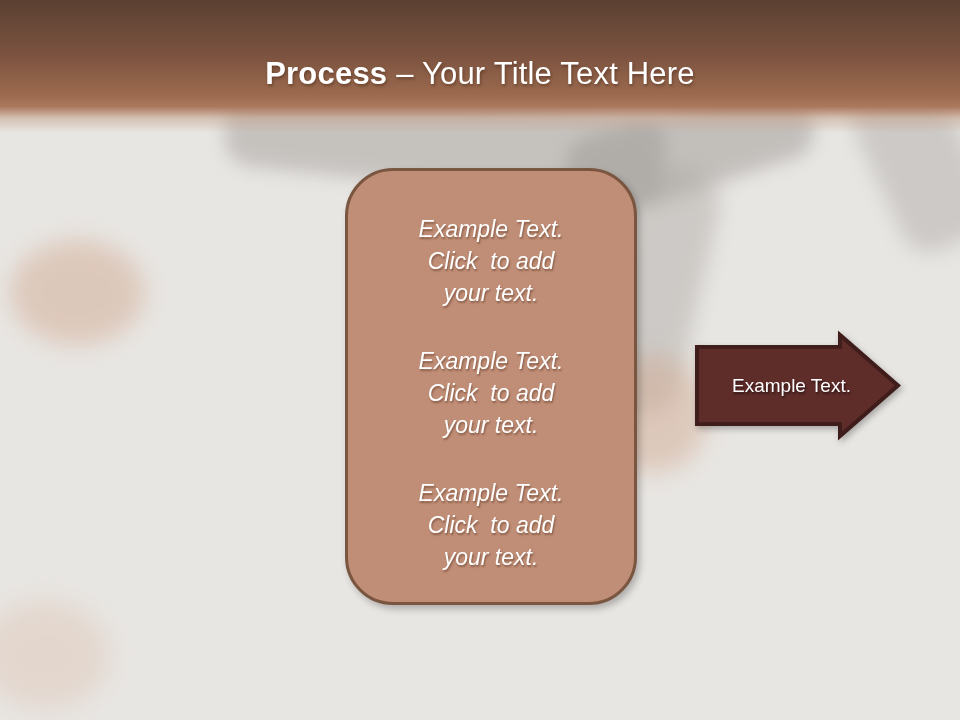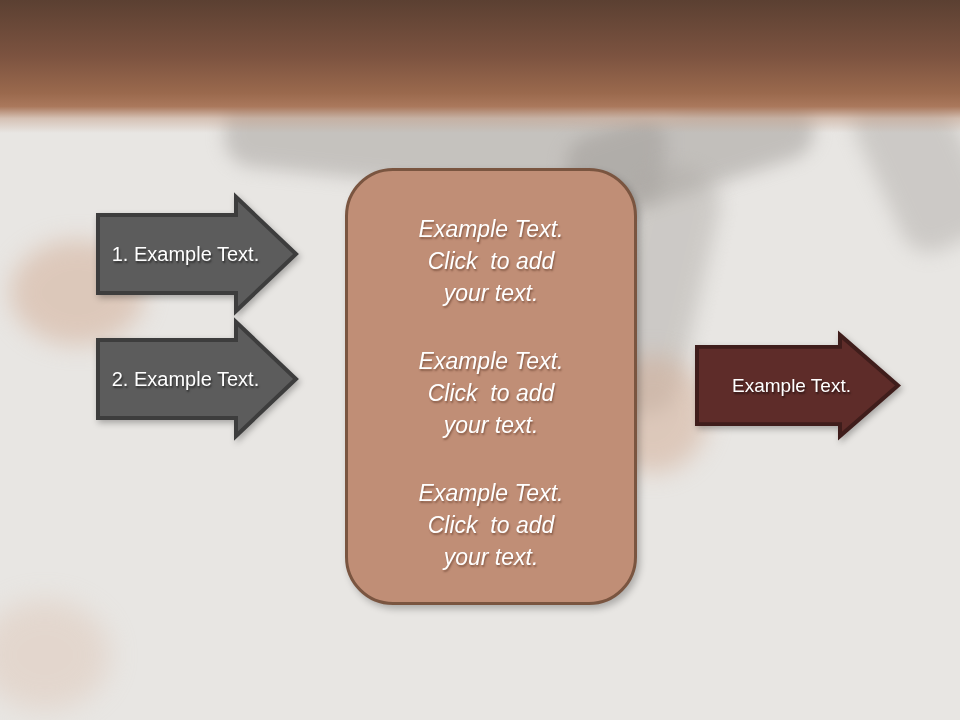--- a/index.html
+++ b/index.html
@@ -77,34 +77,25 @@
     <div class="ph ph-thigh"></div>
     <div class="ph ph-leg-down"></div>
     <div class="ph ph-right-leg"></div>
     <div class="ph ph-left-hand"></div>
     <div class="ph ph-right-hand"></div>
     <div class="ph ph-left-low"></div>
   </div>
 
   <div class="header"></div>
 
-
-  <div class="arrow garrow a1">
-    <svg viewBox="0 0 203 118" preserveAspectRatio="none">
-      <polygon points="2,20 140,20 140,2 200,59 140,116 140,98 2,98"></polygon>
-    </svg>
-    <div class="alabel">1. Example Text.</div>
+  <div class="title">
+    <span class="t-bold">Process</span><span class="t-rest">– Your Title Text Here</span>
   </div>
 
-  <div class="arrow garrow a2">
-    <svg viewBox="0 0 203 118" preserveAspectRatio="none">
-      <polygon points="2,20 140,20 140,2 200,59 140,116 140,98 2,98"></polygon>
-    </svg>
-    <div class="alabel">2. Example Text.</div>
-  </div>
+
 
 
   <div class="center-box">
     <div class="ex-block">Example Text.
 Click  to add
 your text.</div>
     <div class="ex-block">Example Text.
 Click  to add
 your text.</div>
     <div class="ex-block">Example Text.

